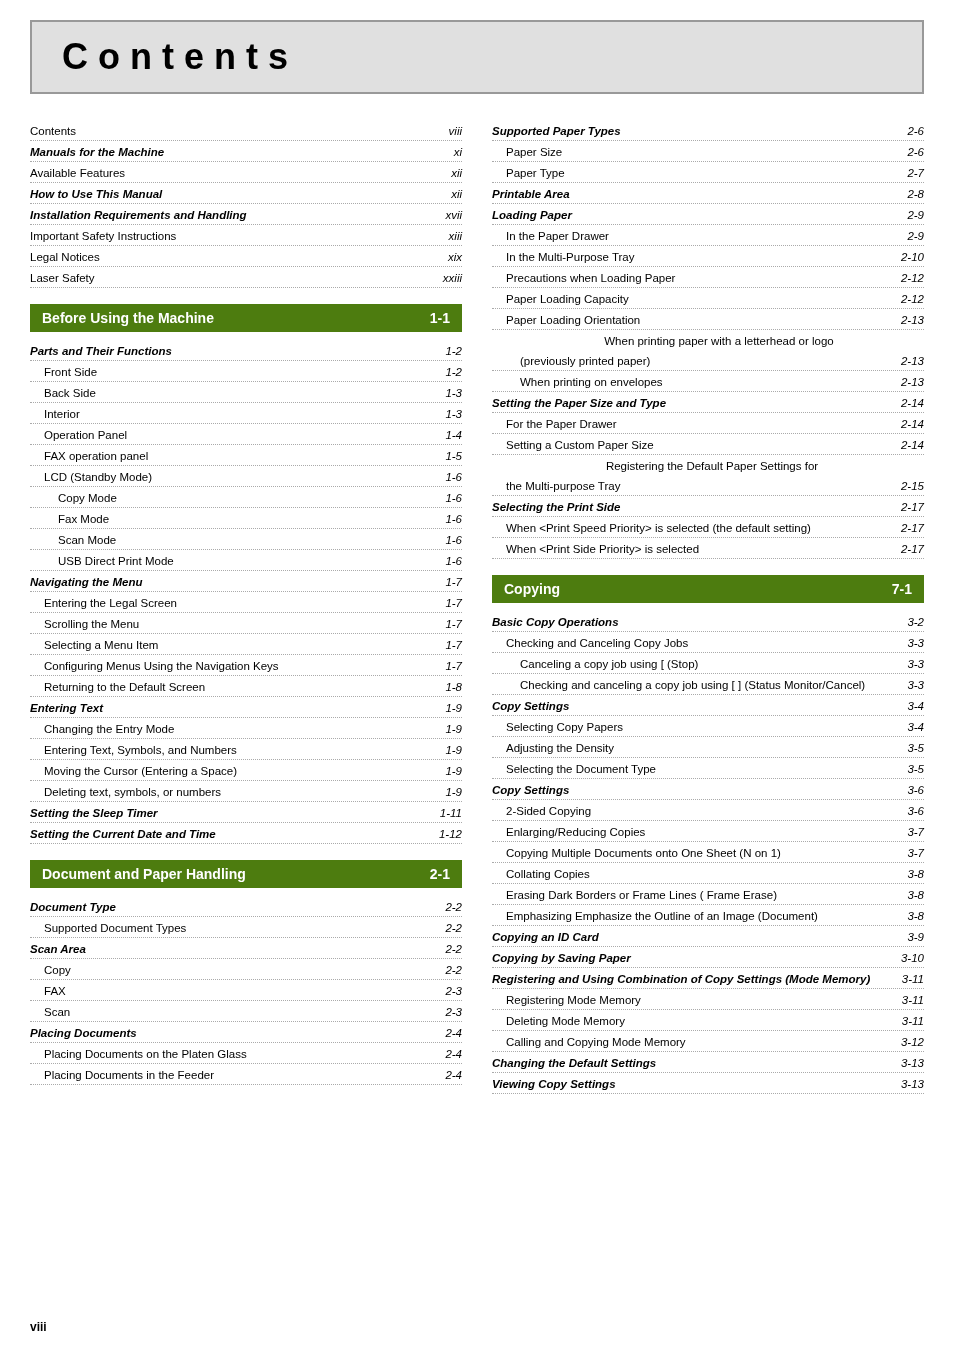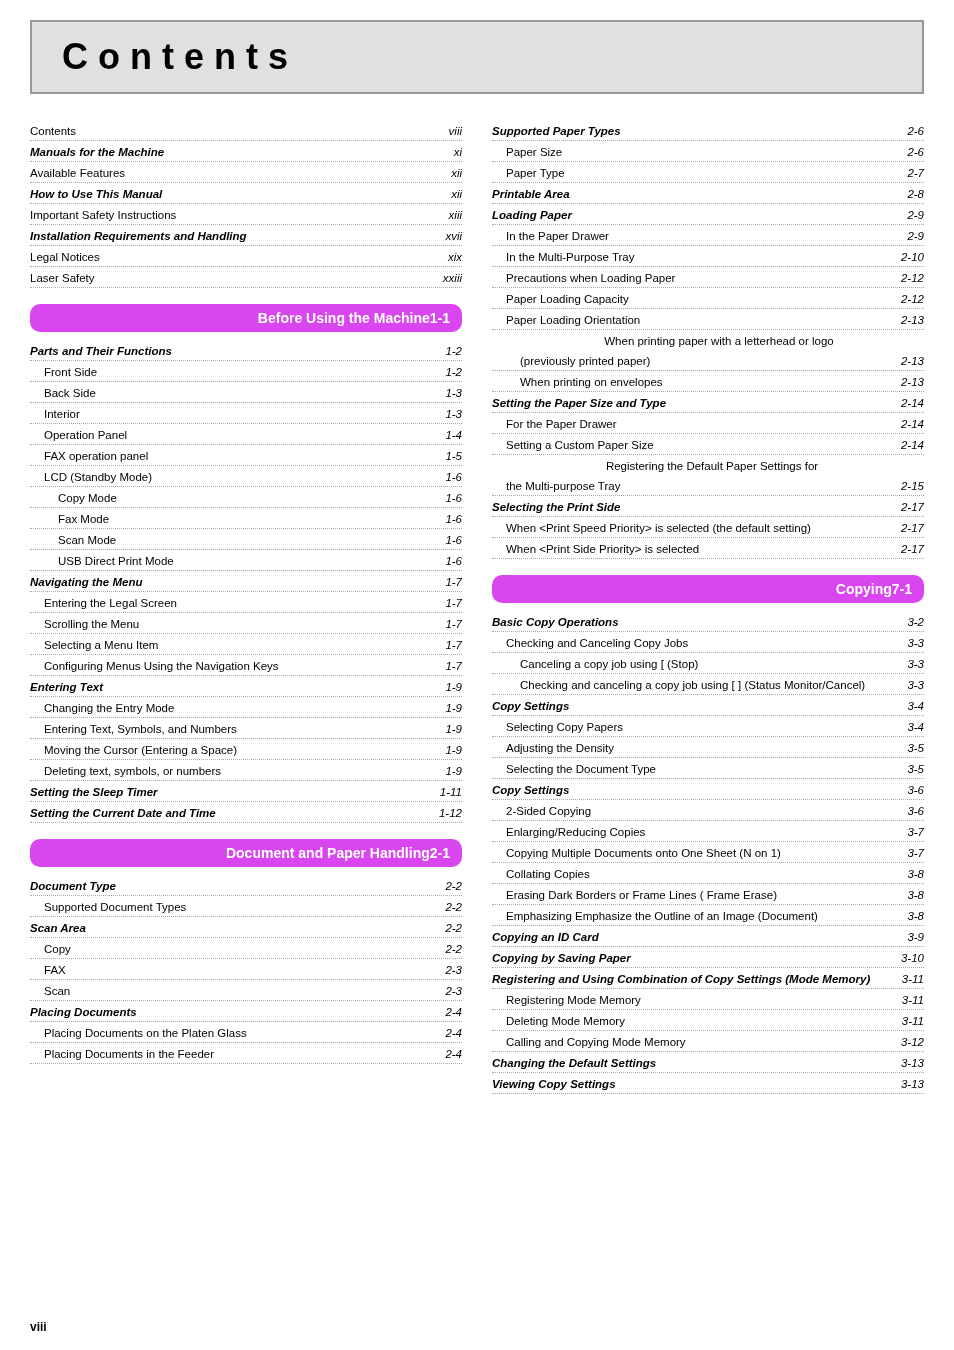--- a/index.html
+++ b/index.html
@@ -77,29 +77,28 @@
     }
     .toc-entry.indent1 .toc-title { padding-left: 14px; }
     .toc-entry.indent2 .toc-title { padding-left: 28px; }
     .toc-entry.no-dot {
       border-bottom: none;
       text-align: center;
     }
 
     
     .section-header {
-      background: #d946ef;
+      background: #4d7c0f;
       color: #fff;
       padding: 6px 12px;
       display: flex;
-      justify-content: flex-end;
+      justify-content: space-between;
       align-items: center;
       margin-top: 16px;
       margin-bottom: 10px;
-      border-radius: 10px;
     }
     .section-header .sec-title {
       font-size: 14px;
       font-weight: bold;
     }
     .section-header .sec-num {
       font-size: 14px;
       font-weight: bold;
     }
 
@@ -135,27 +134,27 @@
             <span class="toc-page">xi</span>
           </div>
           <div class="toc-entry">
             <span class="toc-title">Available Features</span>
             <span class="toc-page">xii</span>
           </div>
           <div class="toc-entry bold">
             <span class="toc-title">How to Use This Manual</span>
             <span class="toc-page">xii</span>
           </div>
+          <div class="toc-entry bold">
+            <span class="toc-title">Installation Requirements and Handling</span>
+            <span class="toc-page">xvii</span>
+          </div>
           <div class="toc-entry">
             <span class="toc-title">Important Safety Instructions</span>
             <span class="toc-page">xiii</span>
-          </div>
-          <div class="toc-entry bold">
-            <span class="toc-title">Installation Requirements and Handling</span>
-            <span class="toc-page">xvii</span>
           </div>
           <div class="toc-entry">
             <span class="toc-title">Legal Notices</span>
             <span class="toc-page">xix</span>
           </div>
           <div class="toc-entry">
             <span class="toc-title">Laser Safety</span>
             <span class="toc-page">xxiii</span>
           </div>
         </div>
@@ -222,20 +221,24 @@
             <span class="toc-page">1-7</span>
           </div>
           <div class="toc-entry indent1">
             <span class="toc-title">Selecting a Menu Item</span>
             <span class="toc-page">1-7</span>
           </div>
           <div class="toc-entry indent1">
             <span class="toc-title">Configuring Menus Using the Navigation Keys</span>
             <span class="toc-page">1-7</span>
           </div>
+          <div class="toc-entry indent1">
+            <span class="toc-title">Returning to the Default Screen</span>
+            <span class="toc-page">1-8</span>
+          </div>
           <div class="toc-entry bold">
             <span class="toc-title">Entering Text</span>
             <span class="toc-page">1-9</span>
           </div>
           <div class="toc-entry indent1">
             <span class="toc-title">Changing the Entry Mode</span>
             <span class="toc-page">1-9</span>
           </div>
           <div class="toc-entry indent1">
             <span class="toc-title">Entering Text, Symbols, and Numbers</span>

